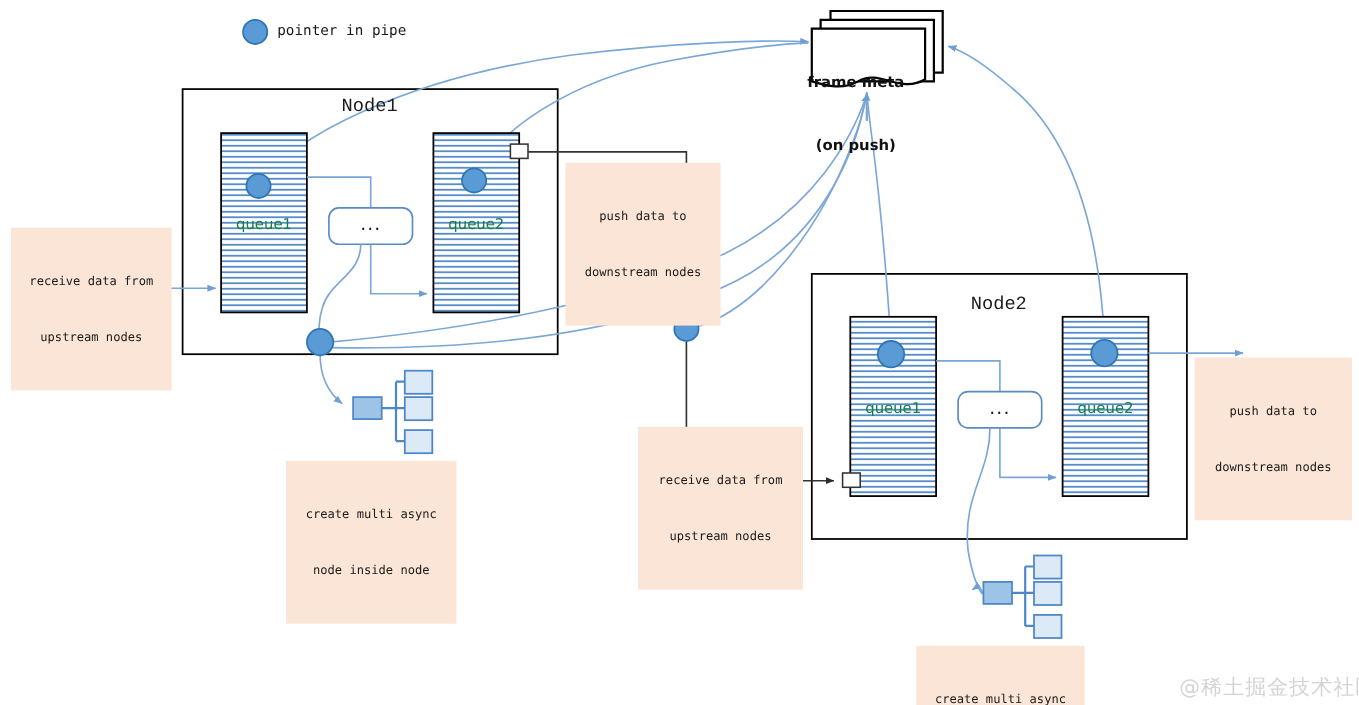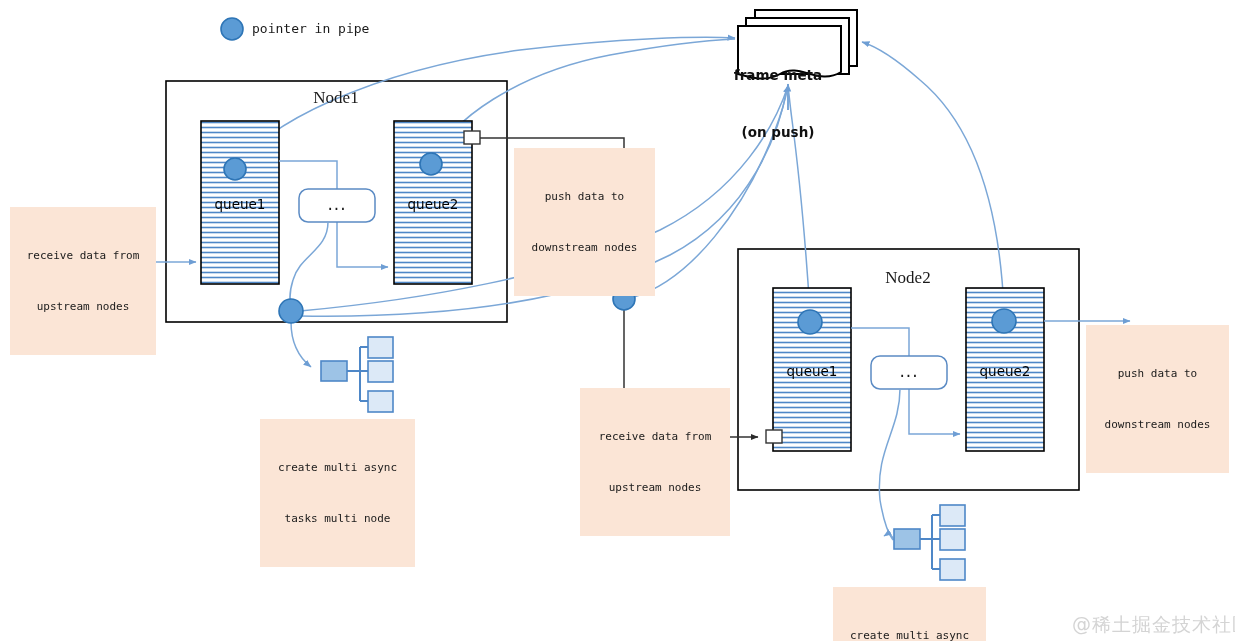--- a/index.html
+++ b/index.html
@@ -14,29 +14,29 @@
     background:#FBE5D6;
     color:#1a1a1a;
     font-family:"DejaVu Sans Mono", monospace;
     font-size:11px;
     line-height:17px;
     text-align:center;
     padding:6px 9px;
     box-sizing:border-box;
   }
   .nodelabel{
-    font-family:Liberation Serif, serif;
+    font-family:Liberation Mono, monospace;
     font-size:17px;
     color:#1a1a1a;
     text-align:center;
   }
   .qlabel{
     font-family:"DejaVu Sans", sans-serif;
     font-size:13.5px;
-    color:#000000;
+    color:#15803d;
     text-align:center;
   }
   .legendtxt{
     font-family:"DejaVu Sans Mono", monospace;
     font-size:13px;
     color:#1a1a1a;
   }
   .metatxt{
     font-family:"DejaVu Sans", sans-serif;
     font-weight:bold;
@@ -178,21 +178,21 @@
     <div>upstream nodes</div>
   </div>
 
   <div class="txt anno" style="left:514px; top:148px; width:141px;">
     <div>push data to</div>
     <div>downstream nodes</div>
   </div>
 
   <div class="txt anno" style="left:260px; top:419px; width:155px;">
     <div>create multi async</div>
-    <div>tasks multi node</div>
+    <div>node inside node</div>
   </div>
 
   <div class="txt anno" style="left:580px; top:388px; width:150px;">
     <div>receive data from</div>
     <div>upstream nodes</div>
   </div>
 
   <div class="txt anno" style="left:1086px; top:325px; width:143px;">
     <div>push data to</div>
     <div>downstream nodes</div>

